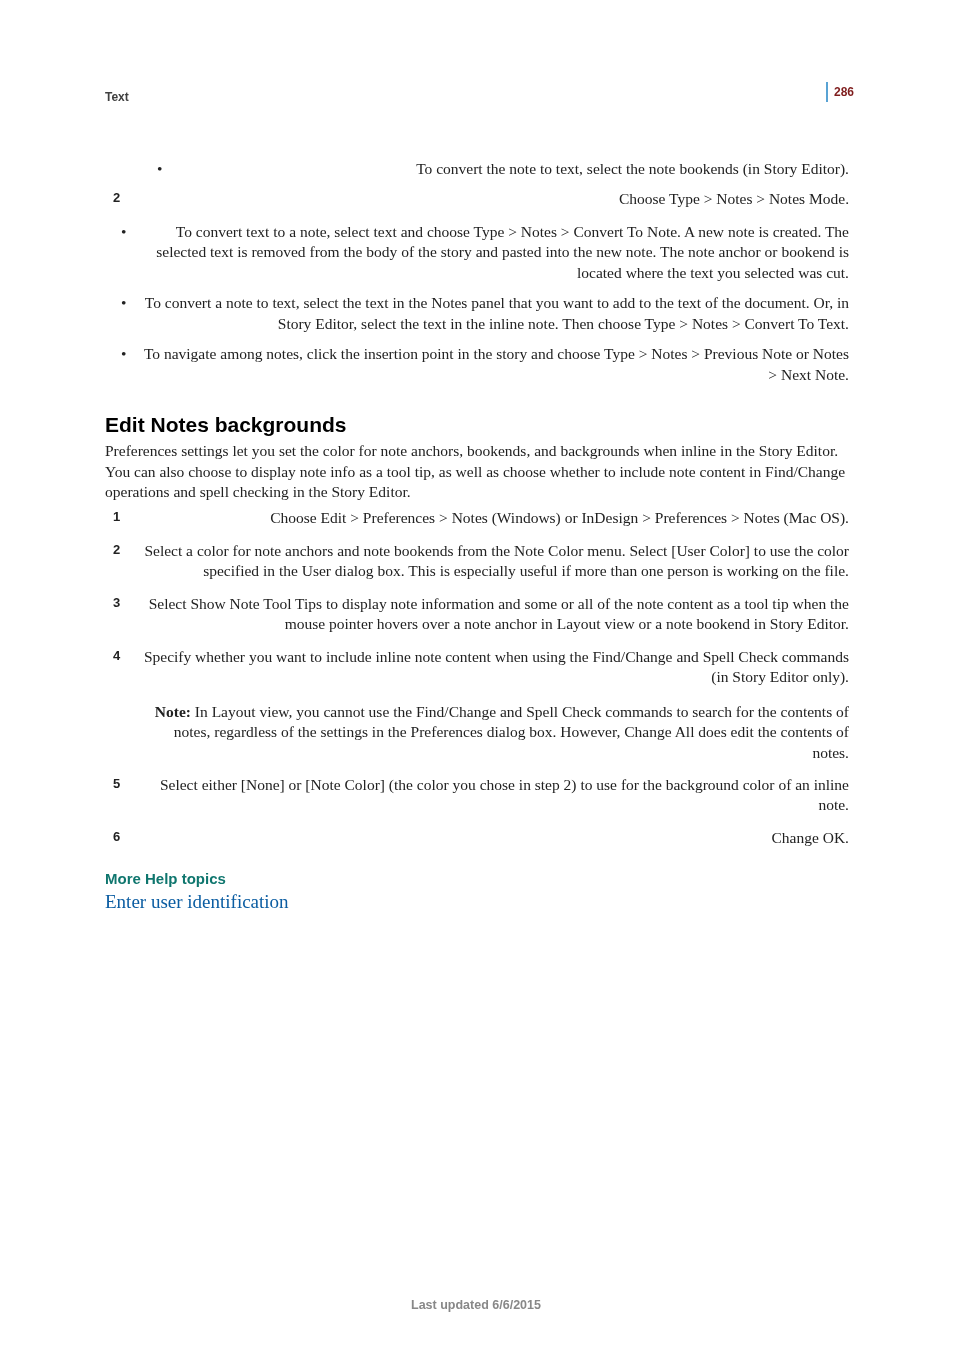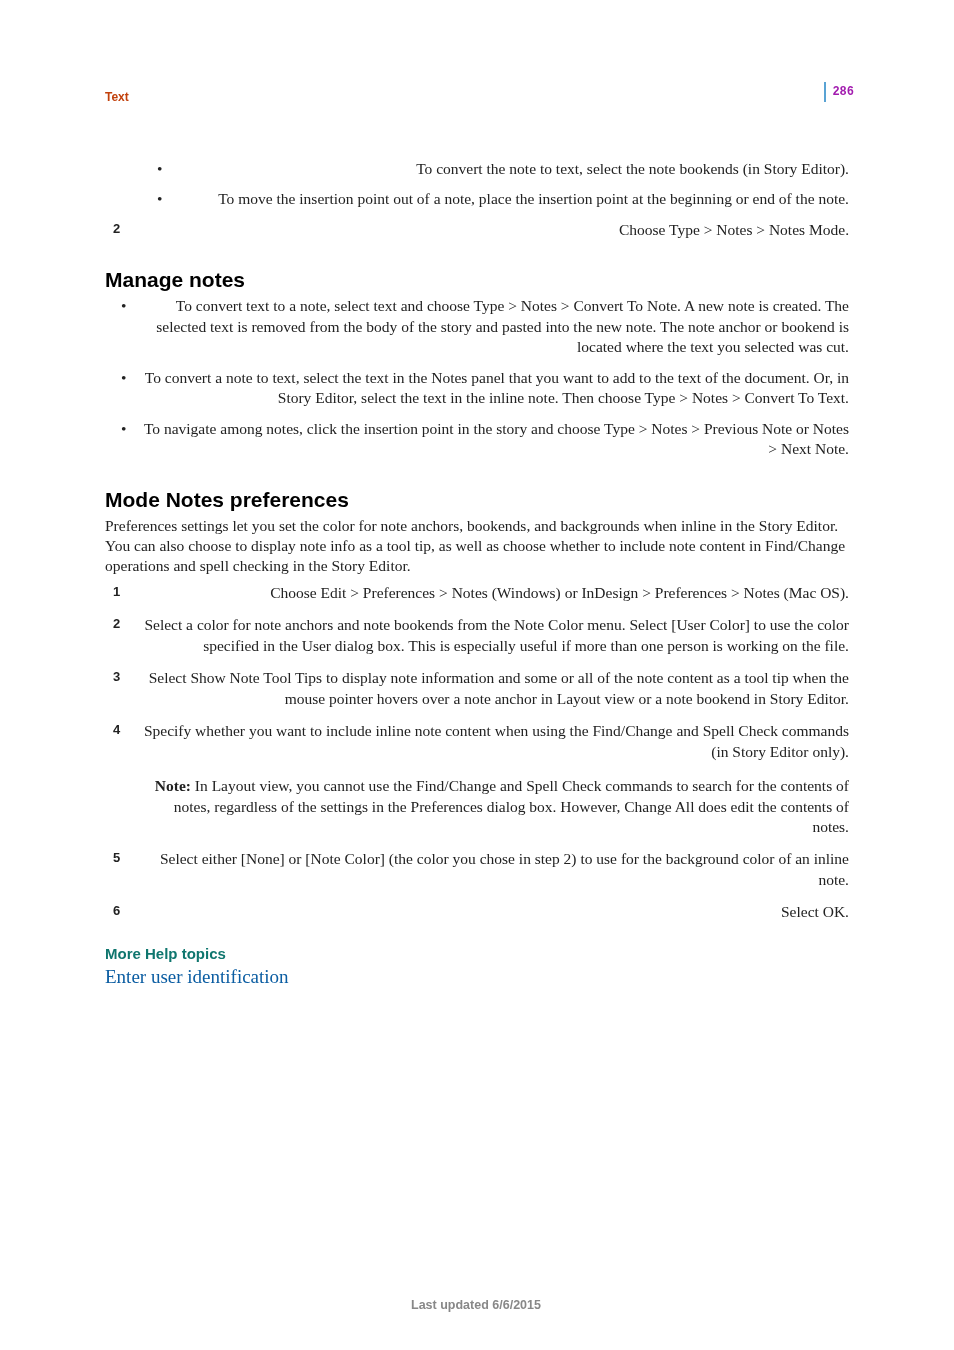--- a/index.html
+++ b/index.html
@@ -20,30 +20,30 @@
     position: absolute;
     top: 82px;
     right: 100px;
     border-left: 2px solid #59a3d4;
     padding-left: 6px;
     height: 20px;
     display: flex;
     align-items: center;
   }
   .page-number {
-    font-family: Liberation Mono, monospace;
+    font-family: Liberation Sans, sans-serif;
     font-size: 12px;
     font-weight: 700;
-    color: #a21caf;
+    color: #7f1d1d;
   }
   .section-label {
     font-family: "Myriad Pro", Arial, sans-serif;
     font-size: 12px;
     font-weight: 700;
-    color: #c2410c;
+    color: #404040;
     margin-bottom: 55px;
   }
   p.body {
     font-size: 15.5px;
     line-height: 1.32;
     margin: 0 0 6px 0;
   }
   ul.bullets {
     list-style: none;
     padding-left: 36px;
@@ -146,51 +146,49 @@
 <div class="page">
 
   <div class="page-number-wrap">
     <span class="page-number">286</span>
   </div>
 
   <div class="section-label">Text</div>
 
   <ul class="bullets li2">
     <li><span>To convert the note to text, select the note bookends (in Story Editor).</span></li>
-    <li><span>To move the insertion point out of a note, place the insertion point at the beginning or end of the note.</span></li>
   </ul>
 
   <ol class="steps start2">
     <li><span>Choose Type &gt; Notes &gt; Notes Mode.</span></li>
   </ol>
 
-  <h2 class="heading">Manage notes</h2>
 
 
   <ul class="bullets">
     <li><span>To convert text to a note, select text and choose Type &gt; Notes &gt; Convert To Note. A new note is created. The selected text is removed from the body of the story and pasted into the new note. The note anchor or bookend is located where the text you selected was cut.</span></li>
     <li><span>To convert a note to text, select the text in the Notes panel that you want to add to the text of the document. Or, in Story Editor, select the text in the inline note. Then choose Type &gt; Notes &gt; Convert To Text.</span></li>
     <li><span>To navigate among notes, click the insertion point in the story and choose Type &gt; Notes &gt; Previous Note or Notes &gt; Next Note.</span></li>
   </ul>
 
-  <h2 class="heading">Mode Notes preferences</h2>
+  <h2 class="heading">Edit Notes backgrounds</h2>
 
   <p class="body">Preferences settings let you set the color for note anchors, bookends, and backgrounds when inline in the Story Editor. You can also choose to display note info as a tool tip, as well as choose whether to include note content in Find/Change operations and spell checking in the Story Editor.</p>
 
   <ol class="steps">
     <li><span>Choose Edit &gt; Preferences &gt; Notes (Windows) or InDesign &gt; Preferences &gt; Notes (Mac OS).</span></li>
     <li><span>Select a color for note anchors and note bookends from the Note Color menu. Select [User Color] to use the color specified in the User dialog box. This is especially useful if more than one person is working on the file.</span></li>
     <li><span>Select Show Note Tool Tips to display note information and some or all of the note content as a tool tip when the mouse pointer hovers over a note anchor in Layout view or a note bookend in Story Editor.</span></li>
     <li>
       <span>Specify whether you want to include inline note content when using the Find/Change and Spell Check commands (in Story Editor only).</span>
       <p class="note-line" style="padding-left:0; margin-top:14px;">
         <span class="note-label">Note:</span><span> In Layout view, you cannot use the Find/Change and Spell Check commands to search for the contents of notes, regardless of the settings in the Preferences dialog box. However, Change All does edit the contents of notes.</span>
       </p>
     </li>
     <li><span>Select either [None] or [Note Color] (the color you chose in step 2) to use for the background color of an inline note.</span></li>
-    <li><span>Select OK.</span></li>
+    <li><span>Change OK.</span></li>
   </ol>
 
   <h3 class="more-help">More Help topics</h3>
   <a class="link" href="#">Enter user identification</a>
 
   <div class="footer">Last updated 6/6/2015</div>
 </div>
 
 </body></html>

